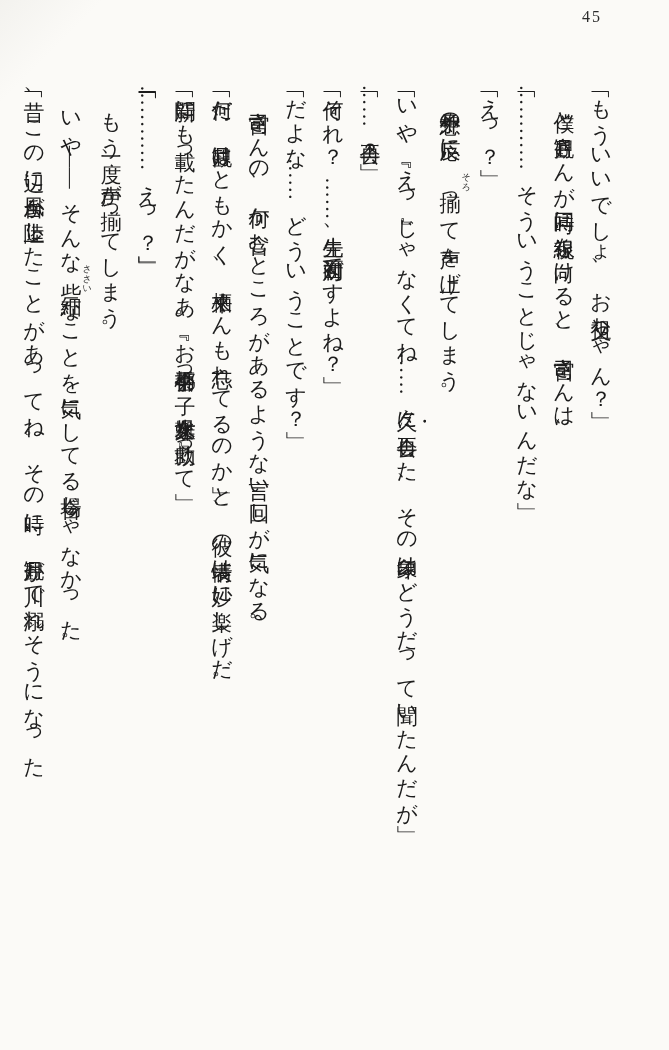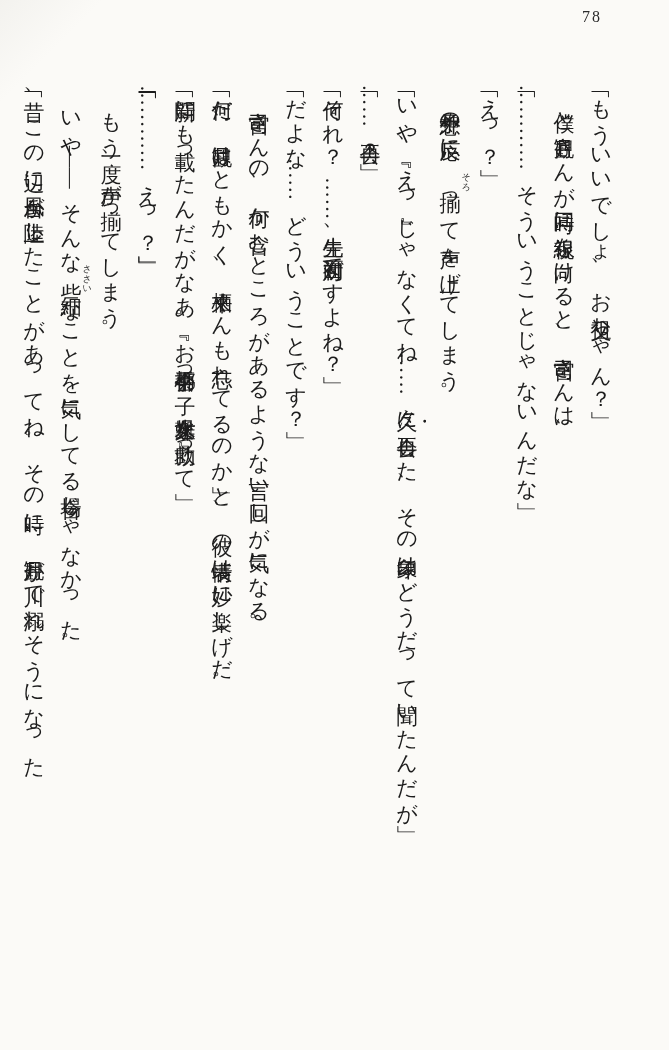--- a/index.html
+++ b/index.html
@@ -57,21 +57,21 @@
     -webkit-text-emphasis: filled dot;
     -webkit-text-emphasis-position: over right;
     text-emphasis: filled dot;
     text-emphasis-position: over right;
   }
 </style>
 </head>
 <body>
 
 <div class="page">
-  <div class="page-number">78</div>
+  <div class="page-number">45</div>
   <div class="text-block" id="text-block">
       <p class="para dialogue">「もういいでしょ、お祖父ちゃん？」</p>
       <p class="para narrative">僕と観月さんが同時に視線を向けると、宮司さんは、</p>
       <p class="para dialogue">「…………そういうことじゃないんだな」</p>
       <p class="para dialogue">「えっ？」</p>
       <p class="para narrative">予想外の反応に、<ruby>揃<rt>そろ</rt></ruby>って声を上げてしまう。</p>
       <p class="para dialogue">「いや、『えっ』じゃなくてね……久々に<span class="emph">再会</span>した、その印象はどうだって聞いたんだが」</p>
       <p class="para dialogue">「……再会？」</p>
       <p class="para dialogue">「何それ？　……先生、初対面ですよね？」</p>
       <p class="para dialogue">「だよな……どういうことです？」</p>

